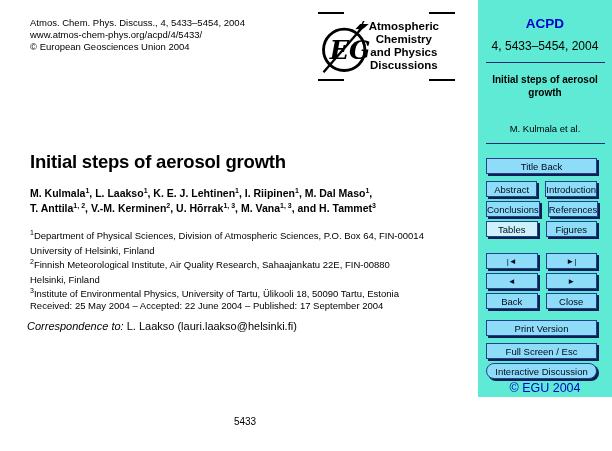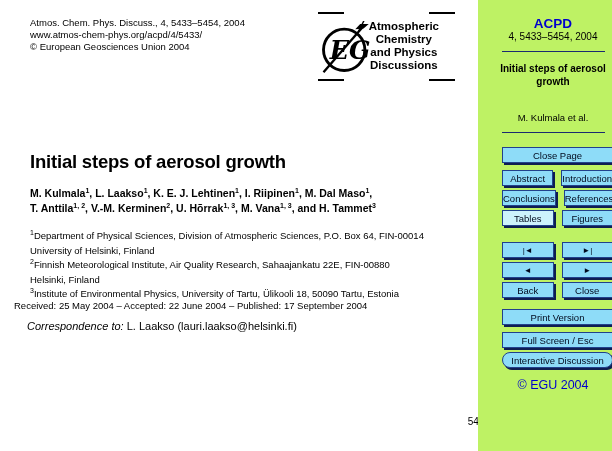--- a/index.html
+++ b/index.html
@@ -25,51 +25,51 @@
   .journal-name { position:absolute; right:16px; top:8px; text-align:center;
     font-weight:bold; font-size:11.5px; line-height:13px; }
 
   .paper-title { position:absolute; left:30px; top:151px; font-size:18.5px;
     font-weight:bold; letter-spacing:-0.2px; }
   .authors { position:absolute; left:30px; top:186px; width:440px;
     font-size:10.5px; font-weight:bold; line-height:15px; }
   .affiliations { position:absolute; left:30px; top:229px; width:440px;
     font-size:9.5px; line-height:14.5px; }
   sup { font-size:7px; line-height:0; vertical-align:super; }
-  .received { position:absolute; left:14px; top:300px; font-size:9.5px; }
+  .received { position:absolute; left:30px; top:300px; font-size:9.5px; }
   .correspondence { position:absolute; left:27px; top:320px; font-size:11px; }
   .correspondence .ital { font-style:italic; }
   .page-number { position:absolute; left:0; top:416px; width:490px;
-    text-align:right; font-size:10px; }
+    text-align:center; font-size:10px; }
 
   
-  .sidebar { position:absolute; top:0; left:478px; width:134px; height:451px;
-    background:#bef264; text-align:center;padding-left:16px; }
+  .sidebar { position:absolute; top:0; left:478px; width:134px; height:397px;
+    background:#5eead4; text-align:center; }
   .sb-acpd { margin-top:16px; font-size:13.5px; font-weight:bold; color:#0000cc; }
-  .sb-cite { font-size:10px; }
+  .sb-cite { margin-top:8px; font-size:12px; }
   .sb-rule { border:none; border-top:1px solid #1b2a70; margin:9px 7px 0 8px; }
   .sb-title { margin:10px auto 0; width:110px; font-size:10px; font-weight:bold; line-height:13px; }
   .sb-authors { margin-top:24px; font-size:9.5px; }
 
   .btns { width:111px; margin:14px 0 0 8px; }
   .btn-row { display:flex; gap:8px; }
   button.btn {
     display:block; appearance:none; cursor:pointer;
     background:#8edcf8; color:#000a1e;
     border:1px solid #21418c;
     box-shadow:2px 2px 0 0 #0e1e52;
     font-family:"Liberation Sans","DejaVu Sans",sans-serif;
     font-size:9.5px; height:16px; line-height:13px; padding:0;
     width:100%;
   }
   button.btn.half { flex:1; }
   button.btn.hollow { background:#cdf2fc; }
   button.btn.arrow { font-size:8px; letter-spacing:0; } .mt4 { margin-top:4px;border-radius:8px; } .mt16 { margin-top:16px; }
   .mt7 { margin-top:7px; } .mt11 { margin-top:11px; }
-  .sb-egu { margin-top:10px; font-size:12.5px; color:#0000cc; }
+  .sb-egu { margin-top:2px; font-size:12.5px; color:#0000cc; }
 </style>
 </head>
 <body>
 
 <div class="page">
 
   <div class="main">
 
     <div class="pub-info">
       <div>Atmos. Chem. Phys. Discuss., 4, 5433–5454, 2004</div>
@@ -123,21 +123,21 @@
 
   <div class="sidebar">
     <div class="sb-acpd">ACPD</div>
     <div class="sb-cite">4, 5433–5454, 2004</div>
     <hr class="sb-rule">
     <div class="sb-title">Initial steps of aerosol growth</div>
     <div class="sb-authors">M. Kulmala et al.</div>
     <hr class="sb-rule">
 
     <div class="btns">
-      <button class="btn full">Close Page</button>
+      <button class="btn full">Title Back</button>
 
       <div class="btn-row mt7">
         <button class="btn half">Abstract</button>
         <button class="btn half">Introduction</button>
       </div>
       <div class="btn-row mt4">
         <button class="btn half">Conclusions</button>
         <button class="btn half">References</button>
       </div>
       <div class="btn-row mt4">

